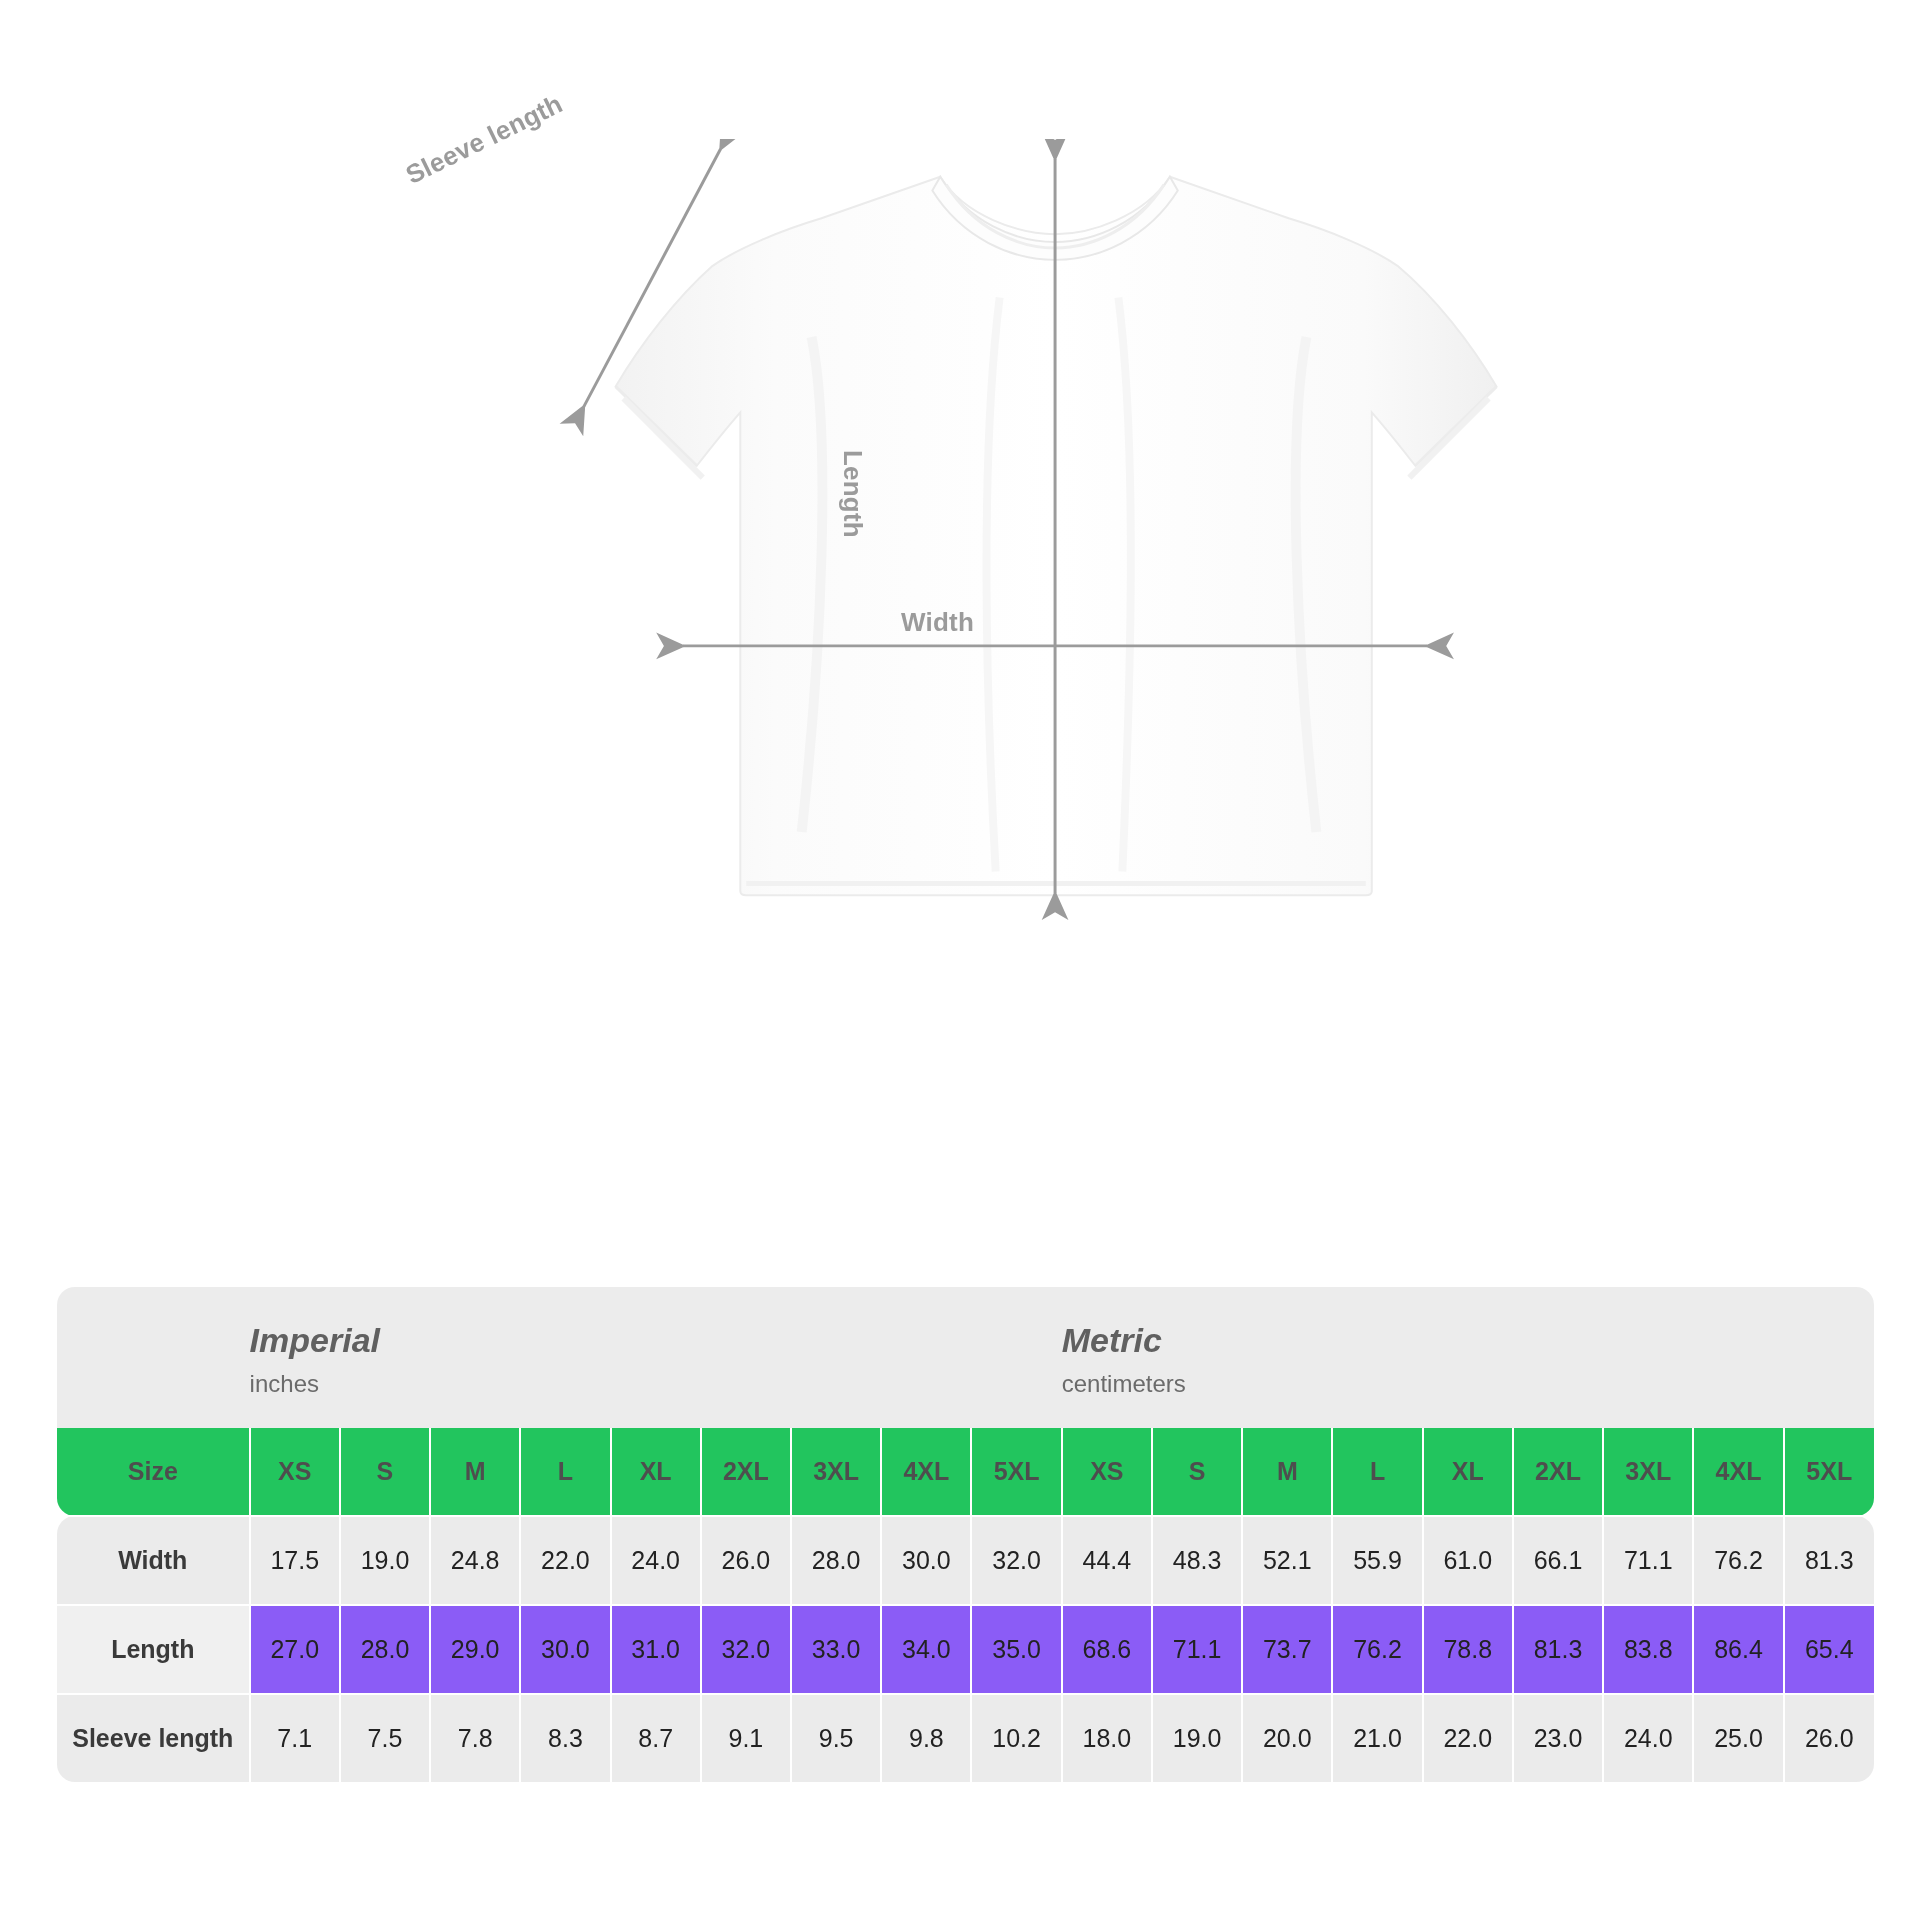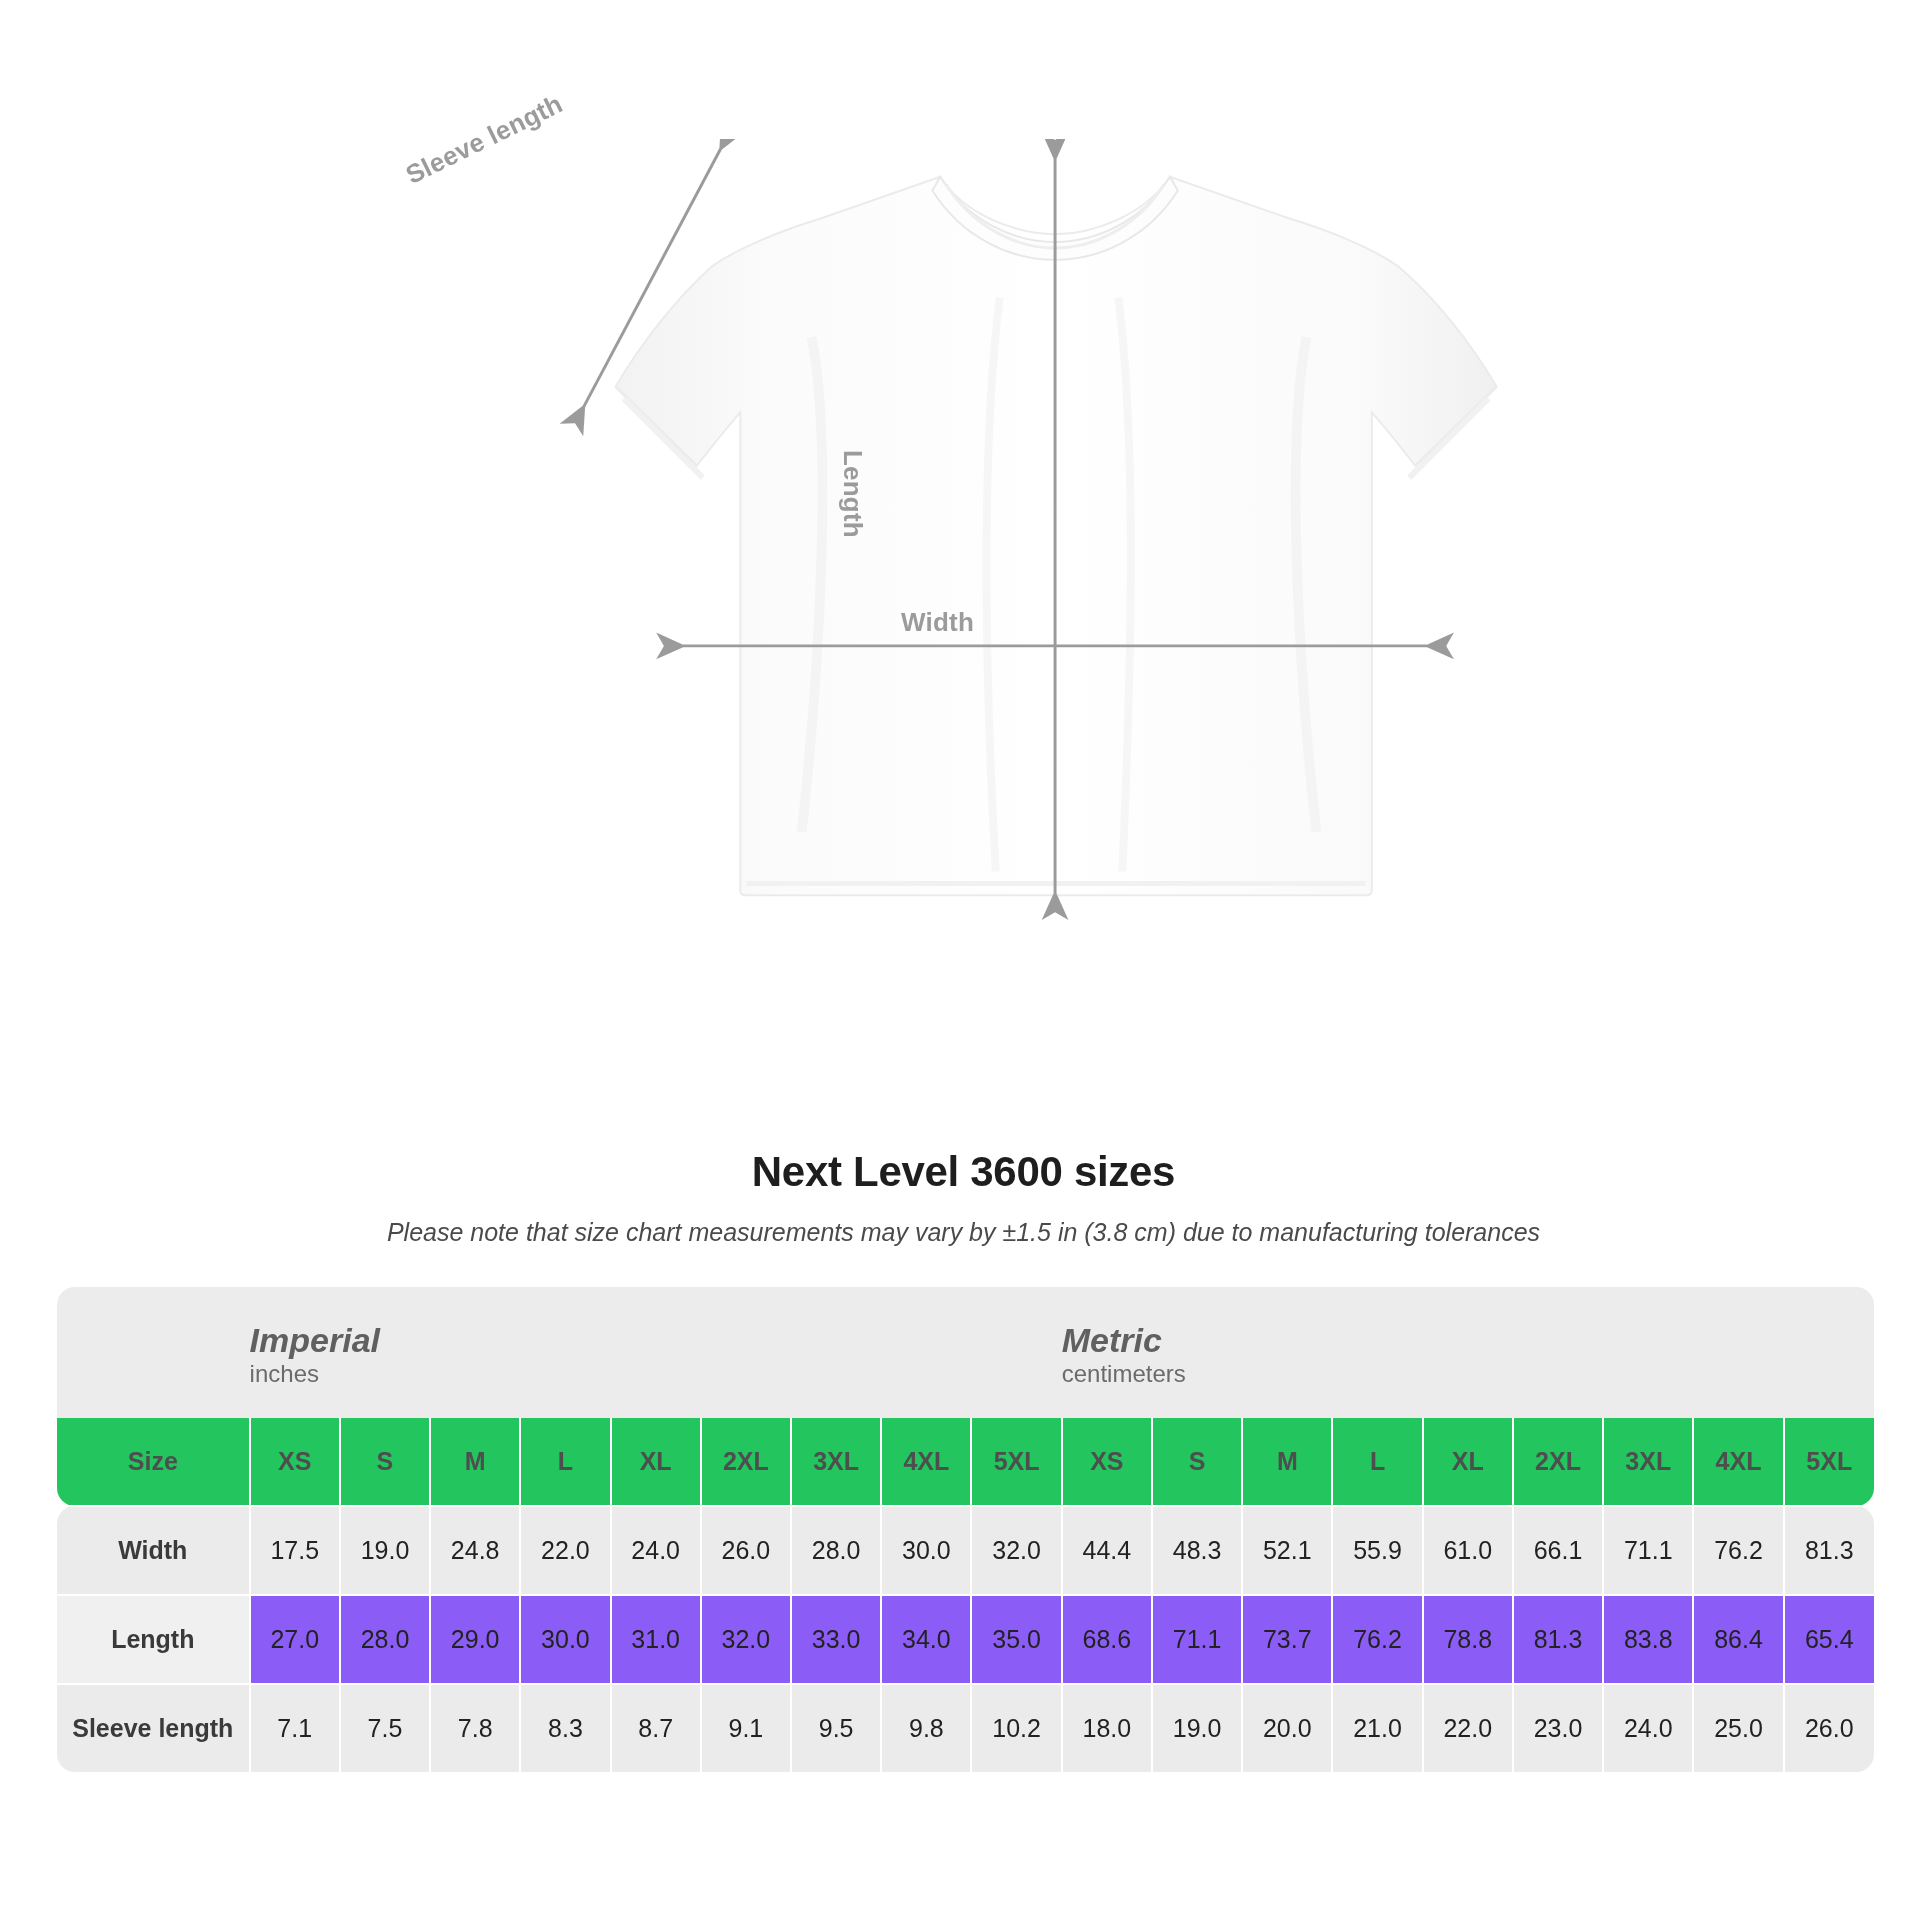--- a/index.html
+++ b/index.html
@@ -116,20 +116,21 @@
   .unit-header .unit-name {
     font-size: 34px;
     font-weight: bold;
     font-style: italic;
     color: #606060;
     display: block;
   }
   .unit-header .unit-sub {
     font-size: 24px;
     display: block;
+    margin-top: 10px;
     color: #6b6b6b;
     font-style: normal;
   }
   .row-head-cell {
     background: #ececec;
   }
   td {
     padding: 0;
   }
   .hdr-row td {
@@ -227,24 +228,20 @@
 
         <line x1="300" y1="512" x2="1052" y2="512" stroke="#9b9b9b" stroke-width="3" marker-start="url(#arrowS)" marker-end="url(#arrowE)"></line>
       </svg>
     </div>
 
     <div class="dim-label label-sleeve">Sleeve length</div>
     <div class="dim-label label-length">Length</div>
     <div class="dim-label label-width">Width</div>
   </div>
 
-  <div class="title-block">
-    <h1 class="chart-title">Next Level 3600 sizes</h1>
-    <div class="chart-note">Please note that size chart measurements may vary by ±1.5 in (3.8 cm) due to manufacturing tolerances</div>
-  </div>
 
   <div class="table-wrap">
     <table class="size-table">
       <colgroup id="table-cols">
           <col style="width: 10.6%;">
           <col style="width: 4.96667%;">
           <col style="width: 4.96667%;">
           <col style="width: 4.96667%;">
           <col style="width: 4.96667%;">
           <col style="width: 4.96667%;">

